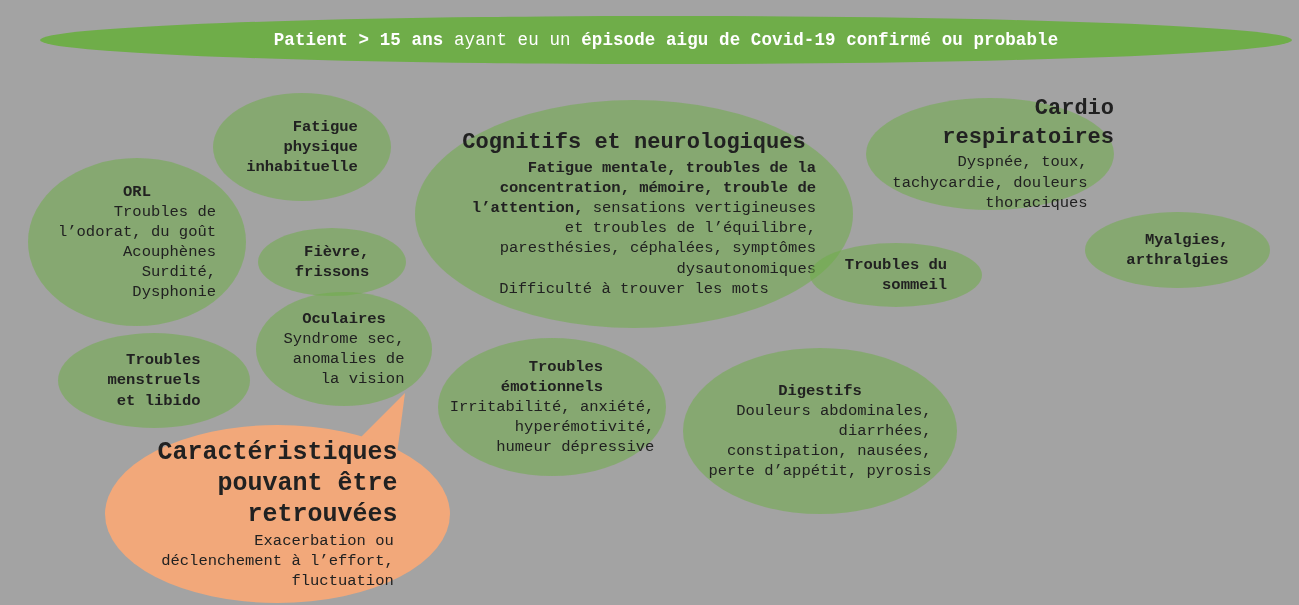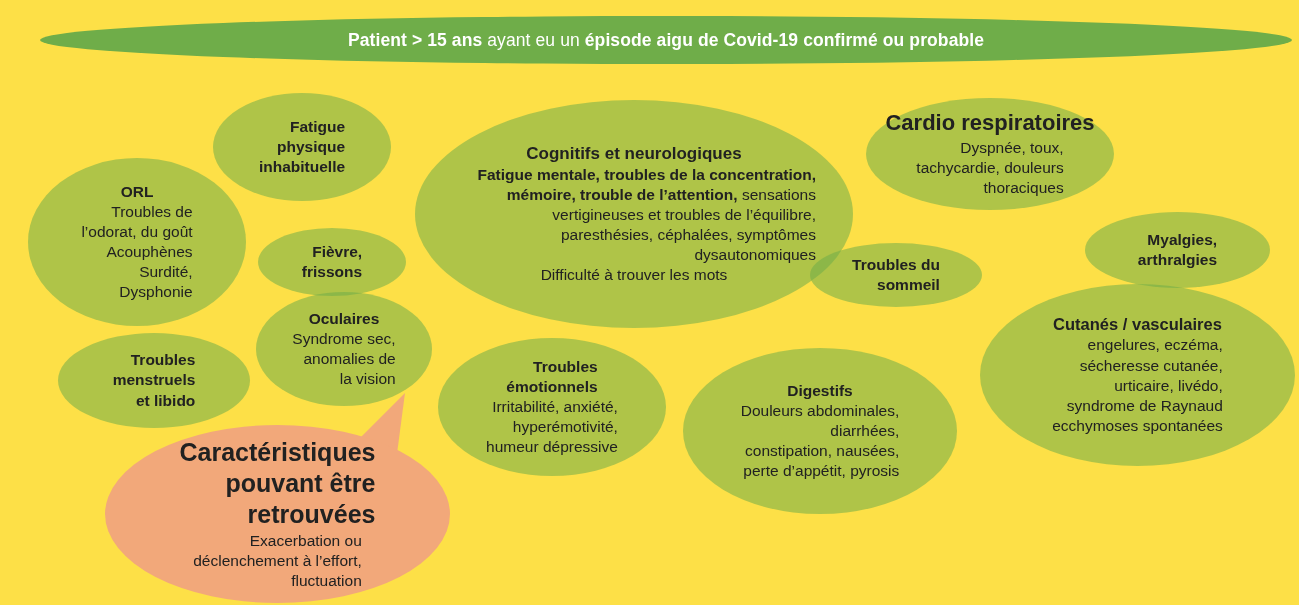--- a/index.html
+++ b/index.html
@@ -1,18 +1,18 @@
 <!DOCTYPE html>
 <html><head>
 <meta charset="utf-8">
 <style>
   html,body{margin:0;padding:0;background:#ffffff;}
   .canvas{
-    position:relative;width:1299px;height:605px;background:#fde047;overflow:hidden;
-    font-family:Liberation Sans, sans-serif;color:#212121;
+    position:relative;width:1299px;height:605px;background:#a3a3a3;overflow:hidden;
+    font-family:Liberation Mono, monospace;color:#212121;
   }
   .banner{
     position:absolute;left:40px;top:16px;width:1252px;height:48px;border-radius:50%;
     background:#6fad49;color:#ffffff;display:flex;align-items:center;justify-content:center;
     font-size:17.5px;letter-spacing:.1px;white-space:pre-wrap;
   }
   .bubble{
     position:absolute;border-radius:50%;
     display:flex;flex-direction:column;align-items:center;justify-content:center;
     text-align:right;line-height:1.3;font-size:15.5px;
@@ -59,21 +59,21 @@
 la vision</div>
   </div>
 
   <div class="bubble green" style="left:58px;top:333px;width:192px;height:95px;">
     <div class="b pre">Troubles
 menstruels
 et libido</div>
   </div>
 
   <div class="bubble green" style="left:415px;top:100px;width:438px;height:228px;">
-    <div class="b" style="font-size:17px;">Cognitifs et neurologiques</div>
+    <div class="b" style="font-size:22px;">Cognitifs et neurologiques</div>
     <div style="width:352px;margin-left:12px;"><span class="b">Fatigue mentale, troubles de la concentration, mémoire, trouble de l’attention,</span><span> sensations vertigineuses et troubles de l’équilibre, paresthésies, céphalées, symptômes dysautonomiques</span></div>
     <div>Difficulté à trouver les mots</div>
   </div>
 
   <div class="bubble green" style="left:810px;top:243px;width:172px;height:64px;">
     <div class="b pre">Troubles du
 sommeil</div>
   </div>
 
   <div class="bubble green" style="left:866px;top:98px;width:248px;height:112px;">
@@ -81,28 +81,20 @@
     <div class="pre">Dyspnée, toux,
 tachycardie, douleurs
 thoraciques</div>
   </div>
 
   <div class="bubble green" style="left:1085px;top:212px;width:185px;height:76px;">
     <div class="b pre">Myalgies,
 arthralgies</div>
   </div>
 
-  <div class="bubble green" style="left:980px;top:284px;width:315px;height:182px;">
-    <div class="b" style="font-size:16.5px;">Cutanés / vasculaires</div>
-    <div class="pre">engelures, eczéma,
-sécheresse cutanée,
-urticaire, livédo,
-syndrome de Raynaud
-ecchymoses spontanées</div>
-  </div>
 
   <div class="bubble green" style="left:683px;top:348px;width:274px;height:166px;">
     <div class="b">Digestifs</div>
     <div class="pre">Douleurs abdominales,
 diarrhées,
 constipation, nausées,
 perte d’appétit, pyrosis</div>
   </div>
 
   <div class="bubble green" style="left:438px;top:338px;width:228px;height:138px;">

